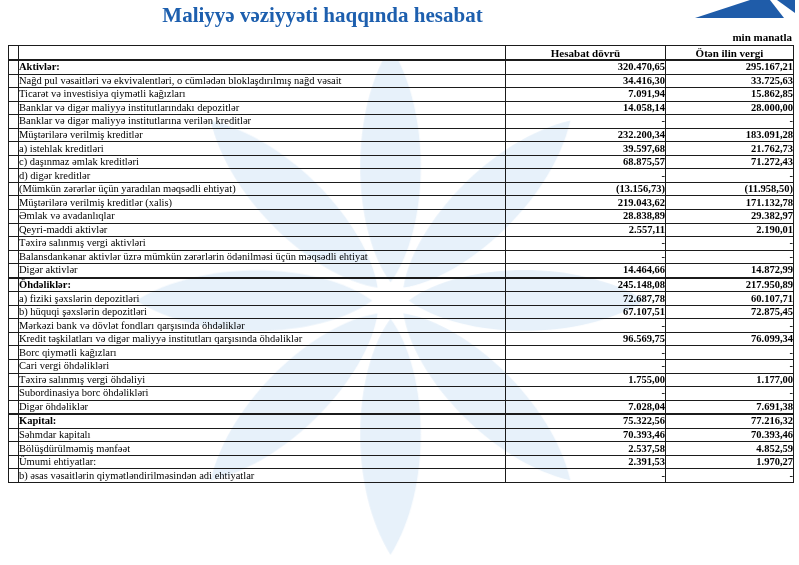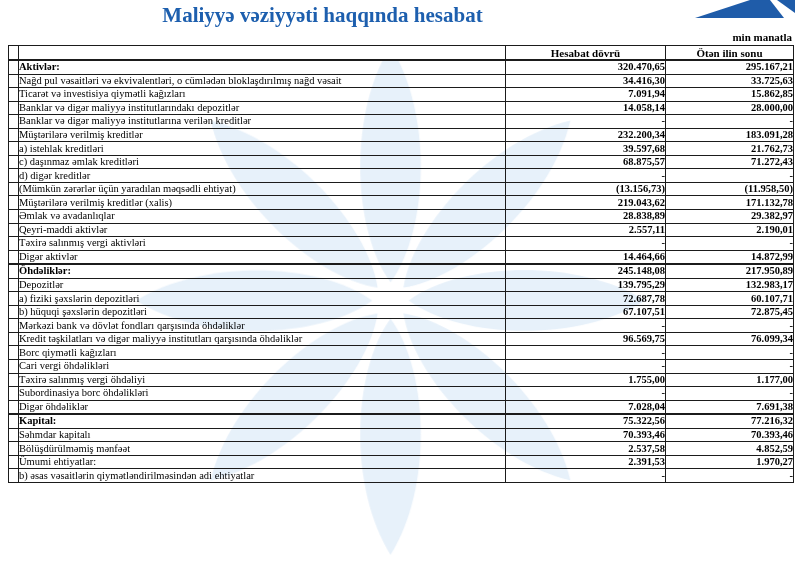--- a/index.html
+++ b/index.html
@@ -80,21 +80,21 @@
       <col style="width:10px">
       <col style="width:487px">
       <col style="width:160px">
       <col style="width:128px">
     </colgroup>
     <thead>
       <tr>
         <th></th>
         <th></th>
         <th>Hesabat dövrü</th>
-        <th>Ötən ilin sonu</th>
+        <th>Ötən ilin vergi</th>
       </tr>
     </thead>
     <tbody>
         <tr class="section">
           <td></td>
           <td class="lbl">Aktivlər:</td>
           <td class="num">320.470,65</td>
           <td class="num">295.167,21</td>
         </tr>
         <tr>
@@ -170,38 +170,38 @@
           <td class="num">2.190,01</td>
         </tr>
         <tr>
           <td></td>
           <td class="lbl">Təxirə salınmış vergi aktivləri</td>
           <td class="num">-</td>
           <td class="num">-</td>
         </tr>
         <tr>
           <td></td>
+          <td class="lbl">Balansdankənar aktivlər üzrə mümkün zərərlərin ödənilməsi üçün məqsədli ehtiyat</td>
+          <td class="num">-</td>
+          <td class="num">-</td>
+        </tr>
+        <tr>
+          <td></td>
           <td class="lbl">Digər aktivlər</td>
           <td class="num">14.464,66</td>
           <td class="num">14.872,99</td>
         </tr>
         <tr class="section">
           <td></td>
           <td class="lbl">Öhdəliklər:</td>
           <td class="num">245.148,08</td>
           <td class="num">217.950,89</td>
         </tr>
         <tr>
           <td></td>
-          <td class="lbl">Depozitlər</td>
-          <td class="num">139.795,29</td>
-          <td class="num">132.983,17</td>
-        </tr>
-        <tr>
-          <td></td>
           <td class="lbl">a) fiziki şəxslərin depozitləri</td>
           <td class="num">72.687,78</td>
           <td class="num">60.107,71</td>
         </tr>
         <tr>
           <td></td>
           <td class="lbl">b) hüquqi şəxslərin depozitləri</td>
           <td class="num">67.107,51</td>
           <td class="num">72.875,45</td>
         </tr>

